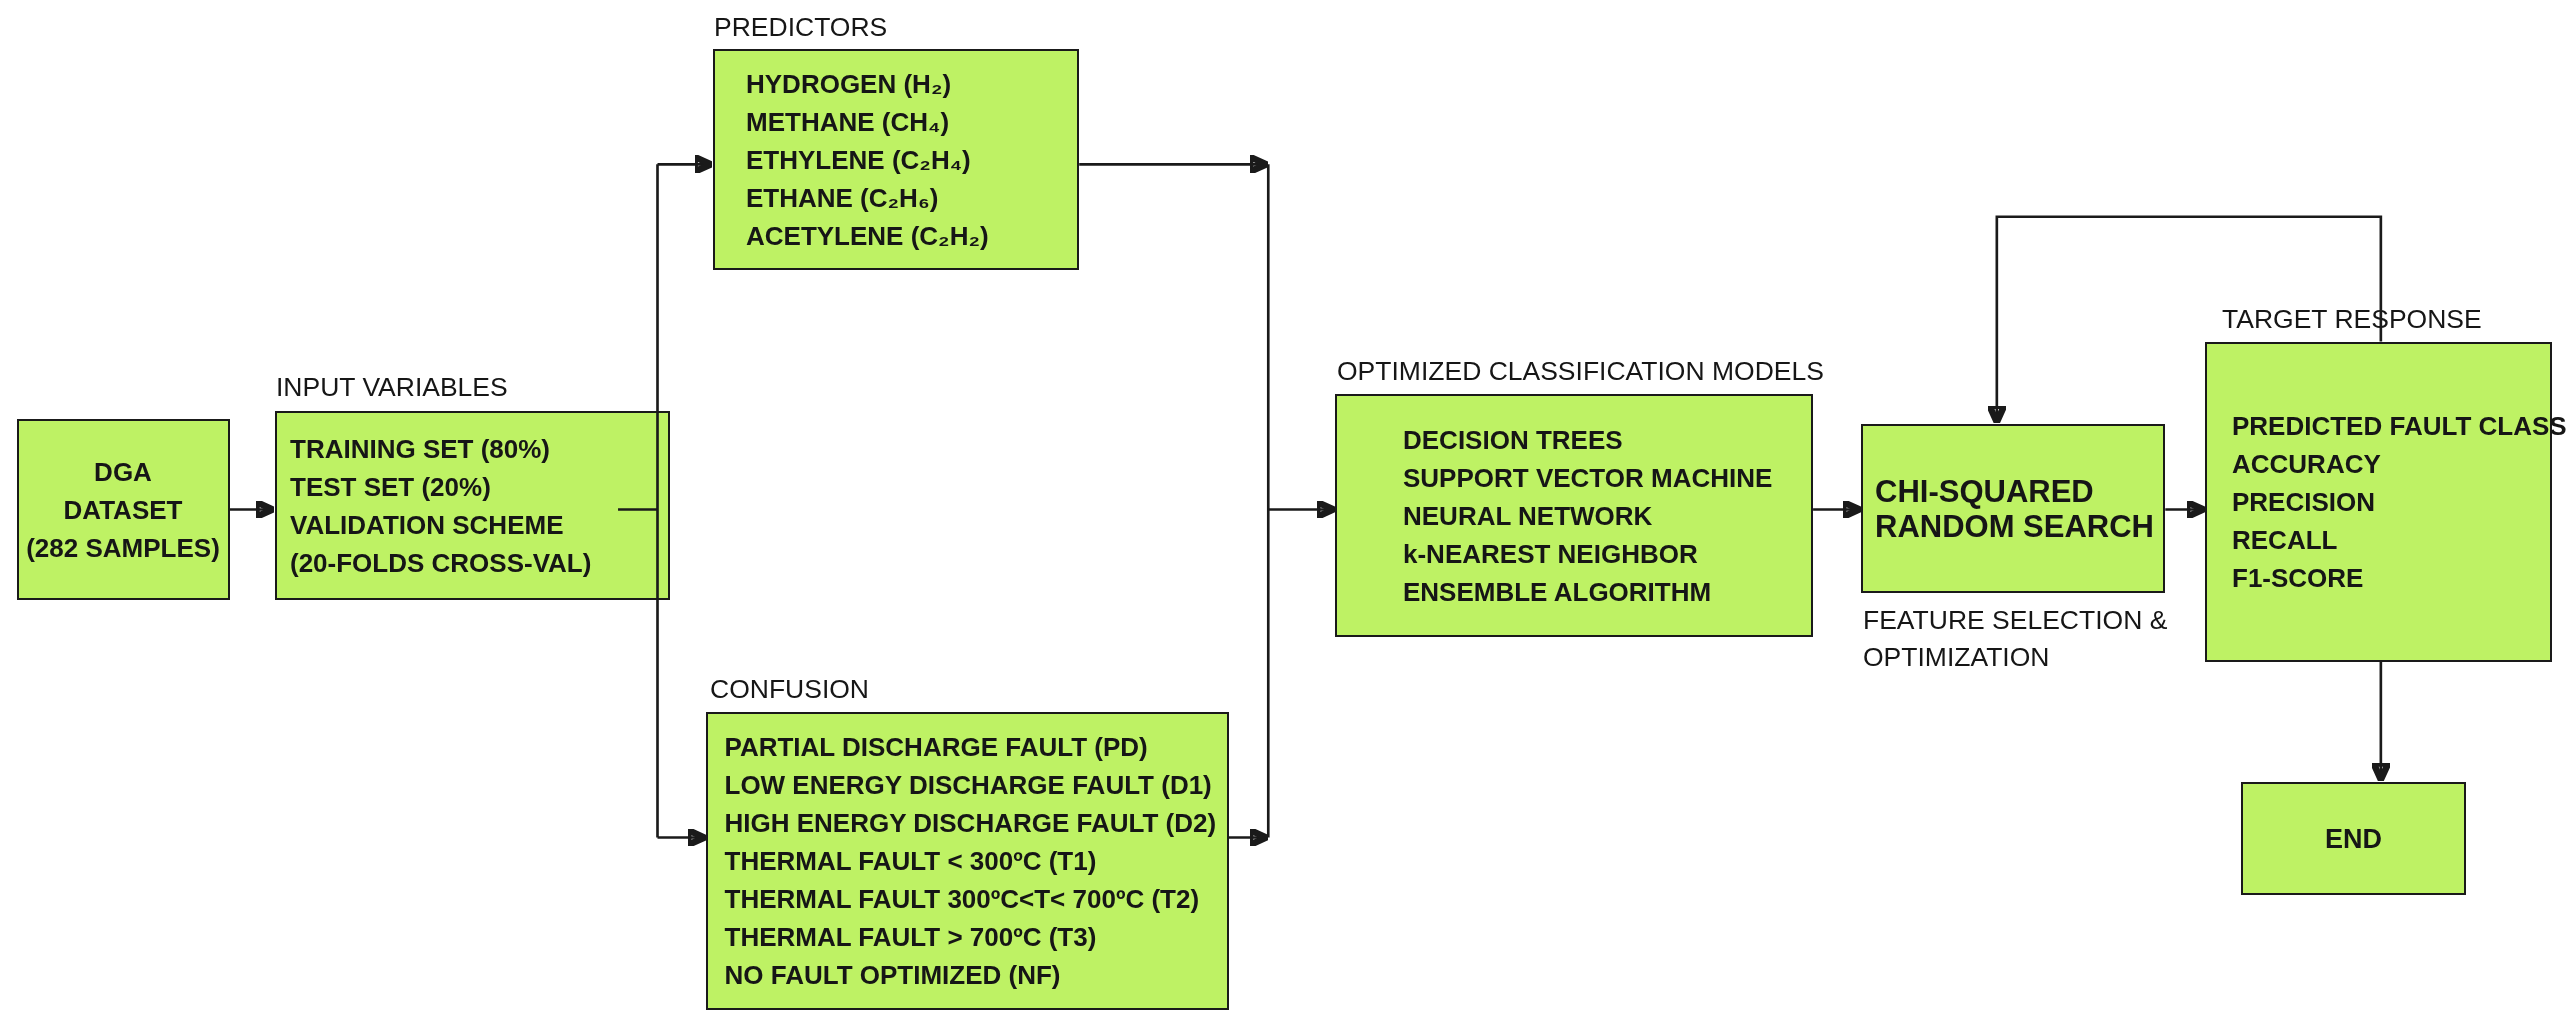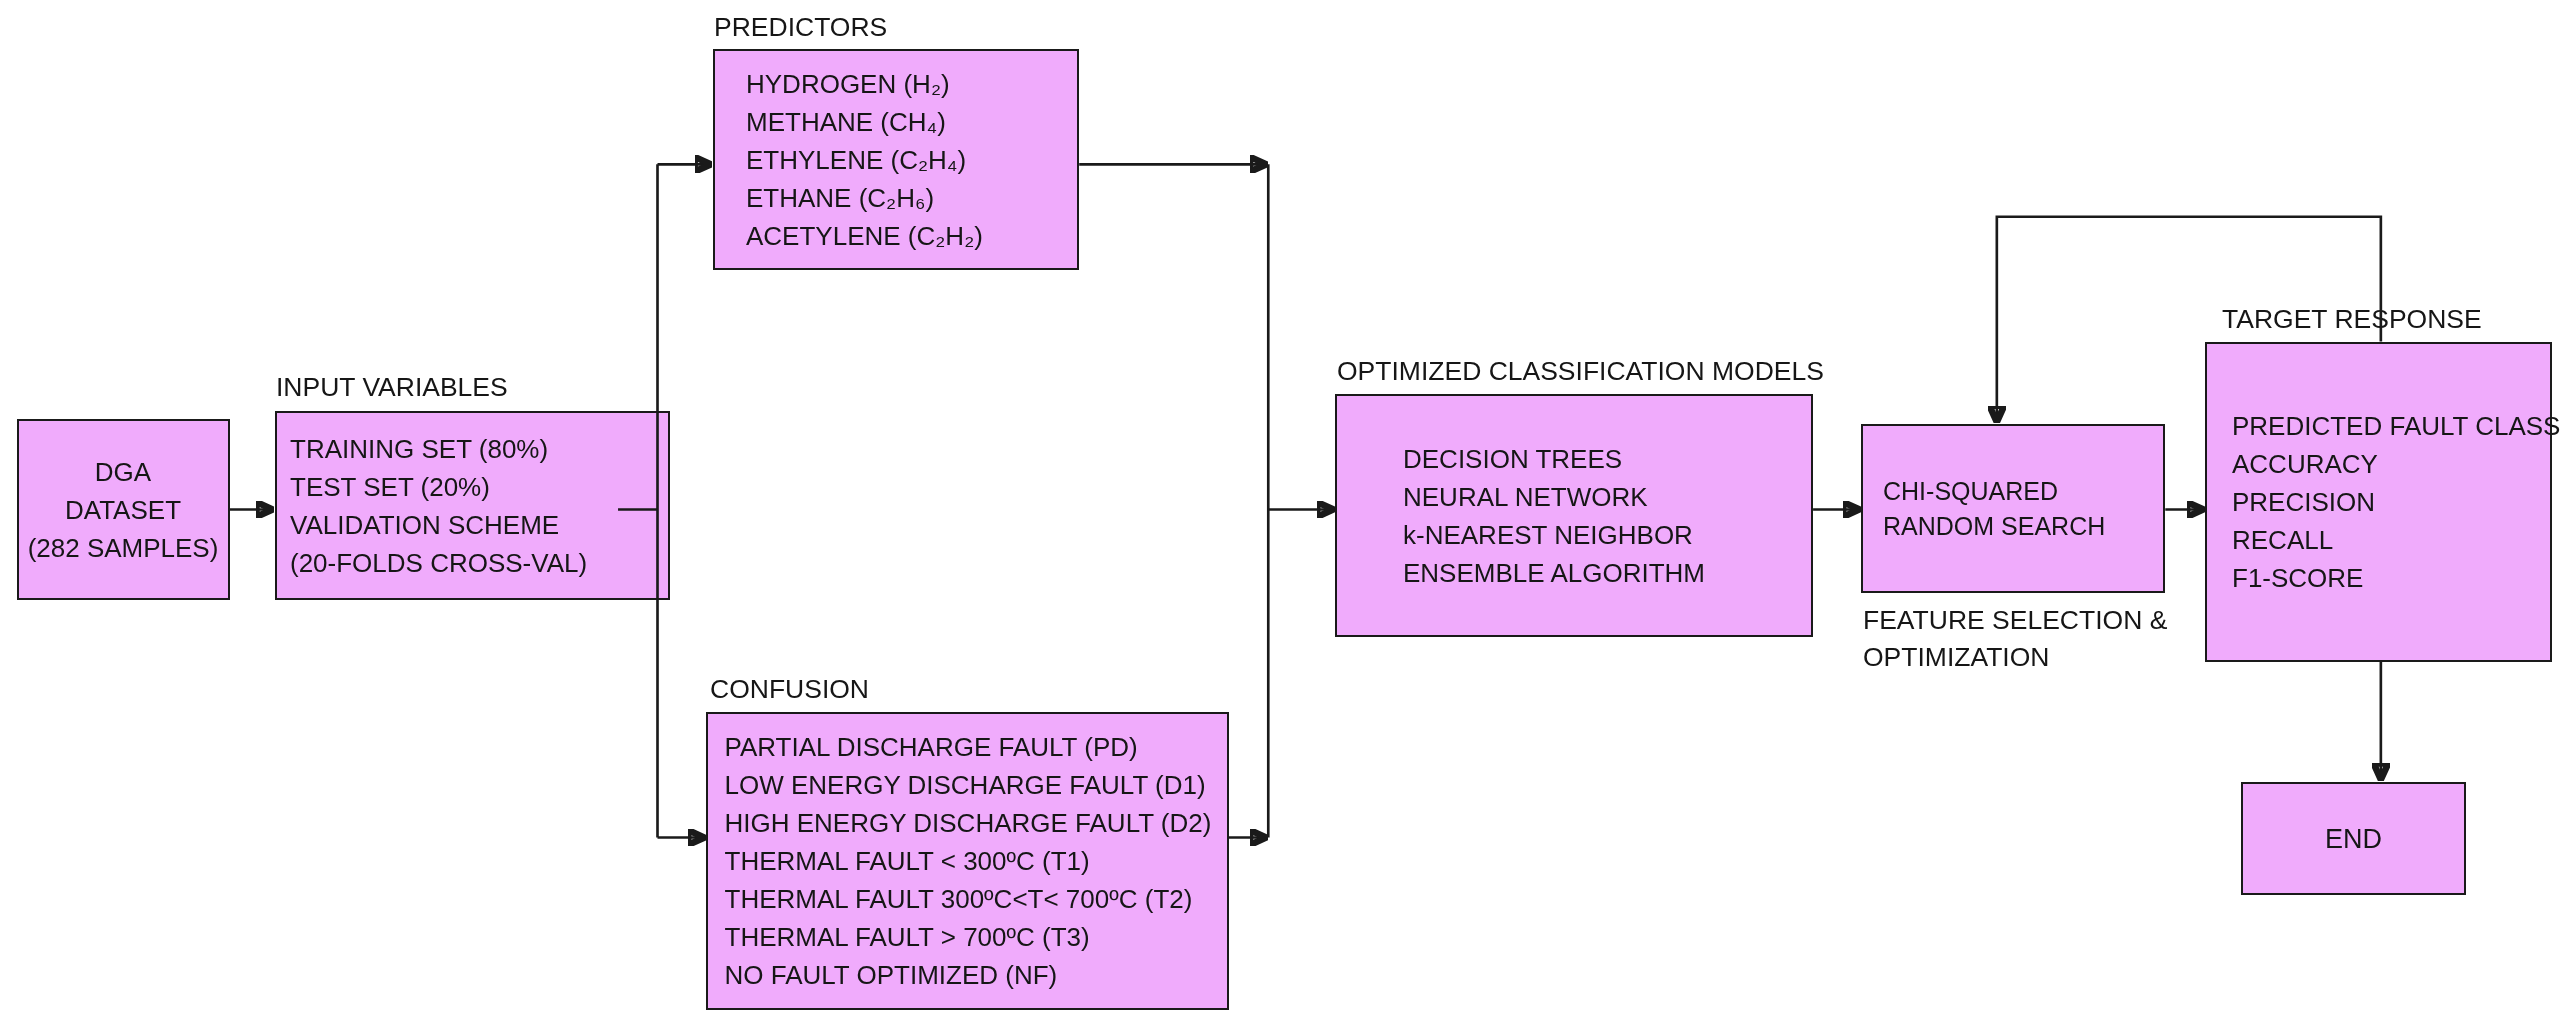--- a/index.html
+++ b/index.html
@@ -1,32 +1,32 @@
 <!DOCTYPE html>
 <html style="font-size:9.4px"><head>
 <meta charset="utf-8">
 <style>
   html,body{margin:0;padding:0;background:#ffffff;}
   body{width:2576px;height:1026px;position:relative;overflow:hidden;
        font-family:"Liberation Sans","DejaVu Sans",sans-serif;color:#161616;}
   .canvas{position:absolute;left:0;top:0;width:2576px;height:1026px;background:#ffffff;}
   .connectors{position:absolute;left:0;top:0;width:2576px;height:1026px;pointer-events:none;z-index:3;}
   .connectors path{fill:none;stroke:#1a1a1a;stroke-width:4.5px;}
-  .node{position:absolute;box-sizing:border-box;border:2.9px solid #1a1a1a;background:#f0abfc;z-index:2;
-        display:flex;flex-direction:column;justify-content:center;}
+  .node{position:absolute;box-sizing:border-box;border:2.9px solid #1a1a1a;background:#bef264;z-index:2;
+        display:flex;flex-direction:column;justify-content:center;font-weight:bold;}
   .lines{font-size:26px;line-height:38px;letter-spacing:0px;white-space:nowrap;}
   .center .lines{text-align:center;}
   .node-label{position:absolute;z-index:2;font-size:26.5px;line-height:31px;white-space:nowrap;color:#161616;}
   .caption{position:absolute;z-index:2;font-size:26.5px;line-height:37px;white-space:nowrap;color:#161616;}
   
   #box-input   .lines{padding-left:13px;}
   #box-pred    .lines{padding-left:31px;}
   #box-resp    .lines{padding-left:16.5px;line-height:38px;}
   #box-models  .lines{padding-left:28px;margin-left:38px;}
-  #box-chi     .lines{padding-left:20px;font-size:25px;line-height:35px;}
+  #box-chi     .lines{padding-left:12px;font-size:31px;line-height:35px;}
   #box-target  .lines{padding-left:25px;}
   #box-end     .lines{font-size:27px;}
 </style>
 </head>
 <body>
 
 <div class="canvas">
 
   <svg class="connectors" viewBox="0 0 4373 1742" xmlns="http://www.w3.org/2000/svg">
     <defs>
@@ -88,20 +88,21 @@
         <div>THERMAL FAULT 300ºC&lt;T&lt; 700ºC (T2)</div>
         <div>THERMAL FAULT &gt; 700ºC (T3)</div>
         <div>NO FAULT OPTIMIZED (NF)</div>
       </div>
   </div>
 
   <div class="node-label" style="left:1337px;top:356px;">OPTIMIZED CLASSIFICATION MODELS</div>
   <div class="node" id="box-models" style="left:1335px;top:394px;width:478px;height:243px;">
     <div class="lines">
         <div>DECISION TREES</div>
+        <div>SUPPORT VECTOR MACHINE</div>
         <div>NEURAL NETWORK</div>
         <div>k-NEAREST NEIGHBOR</div>
         <div>ENSEMBLE ALGORITHM</div>
       </div>
   </div>
 
   <div class="node" id="box-chi" style="left:1861px;top:424px;width:304px;height:169px;">
     <div class="lines">
         <div>CHI-SQUARED</div>
         <div>RANDOM SEARCH</div>

